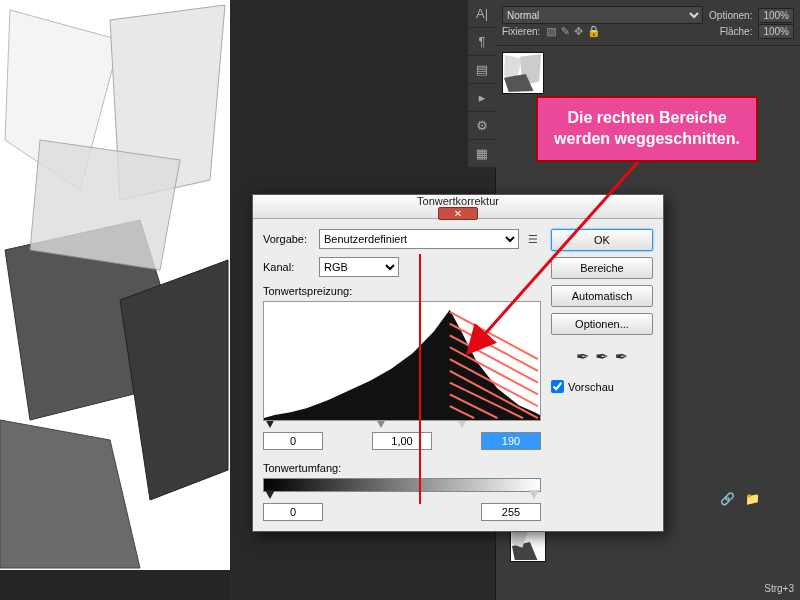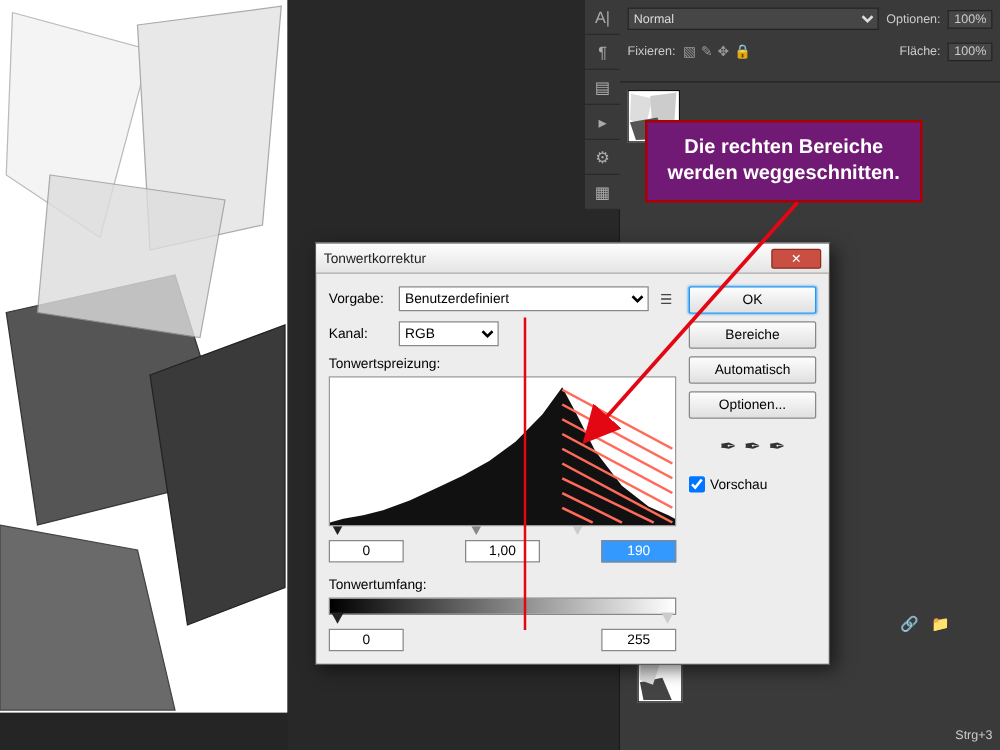--- a/index.html
+++ b/index.html
@@ -7,32 +7,32 @@
 
 .canvas-area { position: absolute; left: 0; top: 0; width: 230px; height: 570px; background: #fff; }
 .canvas-area svg { width: 100%; height: 100%; }
 
 .workspace { position: absolute; left: 230px; top: 0; right: 0; bottom: 0; background: #282828; }
 
 .right-panels { position: absolute; right: 0; top: 0; width: 305px; height: 600px; background: #3a3a3a; border-left: 1px solid #1a1a1a; }
 .panel-tabs-col { position: absolute; left: -28px; top: 0; width: 28px; background: #3a3a3a; }
 .panel-tabs-col .ticon { width: 28px; height: 28px; display: flex; align-items: center; justify-content: center; color: #aaa; font-size: 13px; border-bottom: 1px solid #2a2a2a; }
 .layer-opts { padding: 6px; font-size: 10px; color: #ccc; border-bottom: 1px solid #222; }
-.layer-opts .row { display: flex; align-items: center; gap: 6px; margin-bottom: 10px; }
+.layer-opts .row { display: flex; align-items: center; gap: 6px; margin-bottom: 0; }
 .layer-opts select { background: #464646; color: #ddd; border: 1px solid #222; font-size: 10px; height: 18px; flex: 1; }
 .layer-opts .lbl { font-size: 10px; }
 .layer-opts .pct { background: #464646; border: 1px solid #222; padding: 1px 4px; font-size: 10px; }
 .lock-icons { display: flex; gap: 4px; align-items: center; }
 .lock-icons span { color: #999; font-size: 11px; }
 .layer-thumb { margin: 6px; width: 42px; height: 42px; background: #fff; border: 1px solid #111; }
 .layer-thumb.sm { width: 36px; height: 36px; }
 .bottom-strip { position: absolute; bottom: 6px; right: 6px; font-size: 10px; color: #ccc; display: flex; align-items: center; gap: 12px; }
 
 .dialog { position: absolute; left: 252px; top: 194px; width: 412px; background: #ededed; border: 1px solid #5b5b5b; box-shadow: 4px 4px 14px rgba(0,0,0,.6); font-size: 11px; }
-.titlebar { background: linear-gradient(#fdfdfd,#e4e4e4); height: 24px; display: flex; align-items: center; padding: 0 6px; border-bottom: 1px solid #aaa; }
+.titlebar { background: linear-gradient(#fdfdfd,#e4e4e4); height: 24px; display: flex; align-items: center; padding: 0 6px; border-bottom: 1px solid #aaa; flex-direction: column; }
 .titlebar .t { flex: 1; font-size: 11px; color: #222; }
 .closebtn { width: 40px; height: 16px; background: #c94f42; border: 1px solid #8b2d22; border-radius: 2px; color: #fff; display: flex; align-items: center; justify-content: center; font-size: 10px; }
 .dlg-body { padding: 10px; display: flex; gap: 10px; }
 .left-col { flex: 1; }
 .right-col { width: 102px; display: flex; flex-direction: column; gap: 6px; }
 .frow { display: flex; align-items: center; gap: 6px; margin-bottom: 8px; }
 .frow label { font-size: 11px; }
 .frow select { font-size: 11px; height: 20px; background: #fff; border: 1px solid #888; }
 .menu-ico { width: 16px; height: 16px; display: flex; align-items: center; justify-content: center; font-size: 11px; color: #444; }
 .section-lbl { font-size: 11px; margin-bottom: 4px; }
@@ -47,21 +47,21 @@
 .val-row input { width: 60px; font-size: 11px; text-align: center; border: 1px solid #888; height: 18px; }
 .val-row input.sel { background: #3399ff; color: #fff; }
 .grad-box { height: 14px; border: 1px solid #888; background: linear-gradient(to right, #000, #fff); margin-top: 4px; }
 .btn { background: linear-gradient(#fdfdfd,#e0e0e0); border: 1px solid #888; height: 22px; font-size: 11px; border-radius: 2px; }
 .btn.primary { border: 1px solid #2196f3; box-shadow: 0 0 2px #2196f3; }
 .eyedrops { display: flex; gap: 6px; margin-top: 6px; justify-content: center; }
 .eyedrops span { font-size: 16px; color: #333; }
 .chk { display: flex; align-items: center; gap: 4px; margin-top: 8px; font-size: 11px; }
 .chk input { width: 13px; height: 13px; }
 
-.annot-box { position: absolute; left: 516px; top: 96px; width: 222px; background: #701a75; color: #fff; font-weight: bold; font-size: 16px; text-align: center; padding: 10px 8px; line-height: 1.3; border: 2px solid #a00; }
+.annot-box { position: absolute; left: 536px; top: 96px; width: 222px; background: #ec4899; color: #fff; font-weight: bold; font-size: 16px; text-align: center; padding: 10px 8px; line-height: 1.3; border: 2px solid #a00; }
 .annot-arrow { position: absolute; left: 448px; top: 158px; width: 200px; height: 220px; pointer-events: none; }
 .vline { position: absolute; left: 419px; top: 254px; width: 2px; height: 250px; background: #e30613; }
 
 .pfolder { position: absolute; right: 40px; top: 492px; display:flex; gap:10px; }
 .pfolder span { color:#aaa; font-size:12px; }
 </style>
 </head>
 <body>
 
 <div class="canvas-area">

